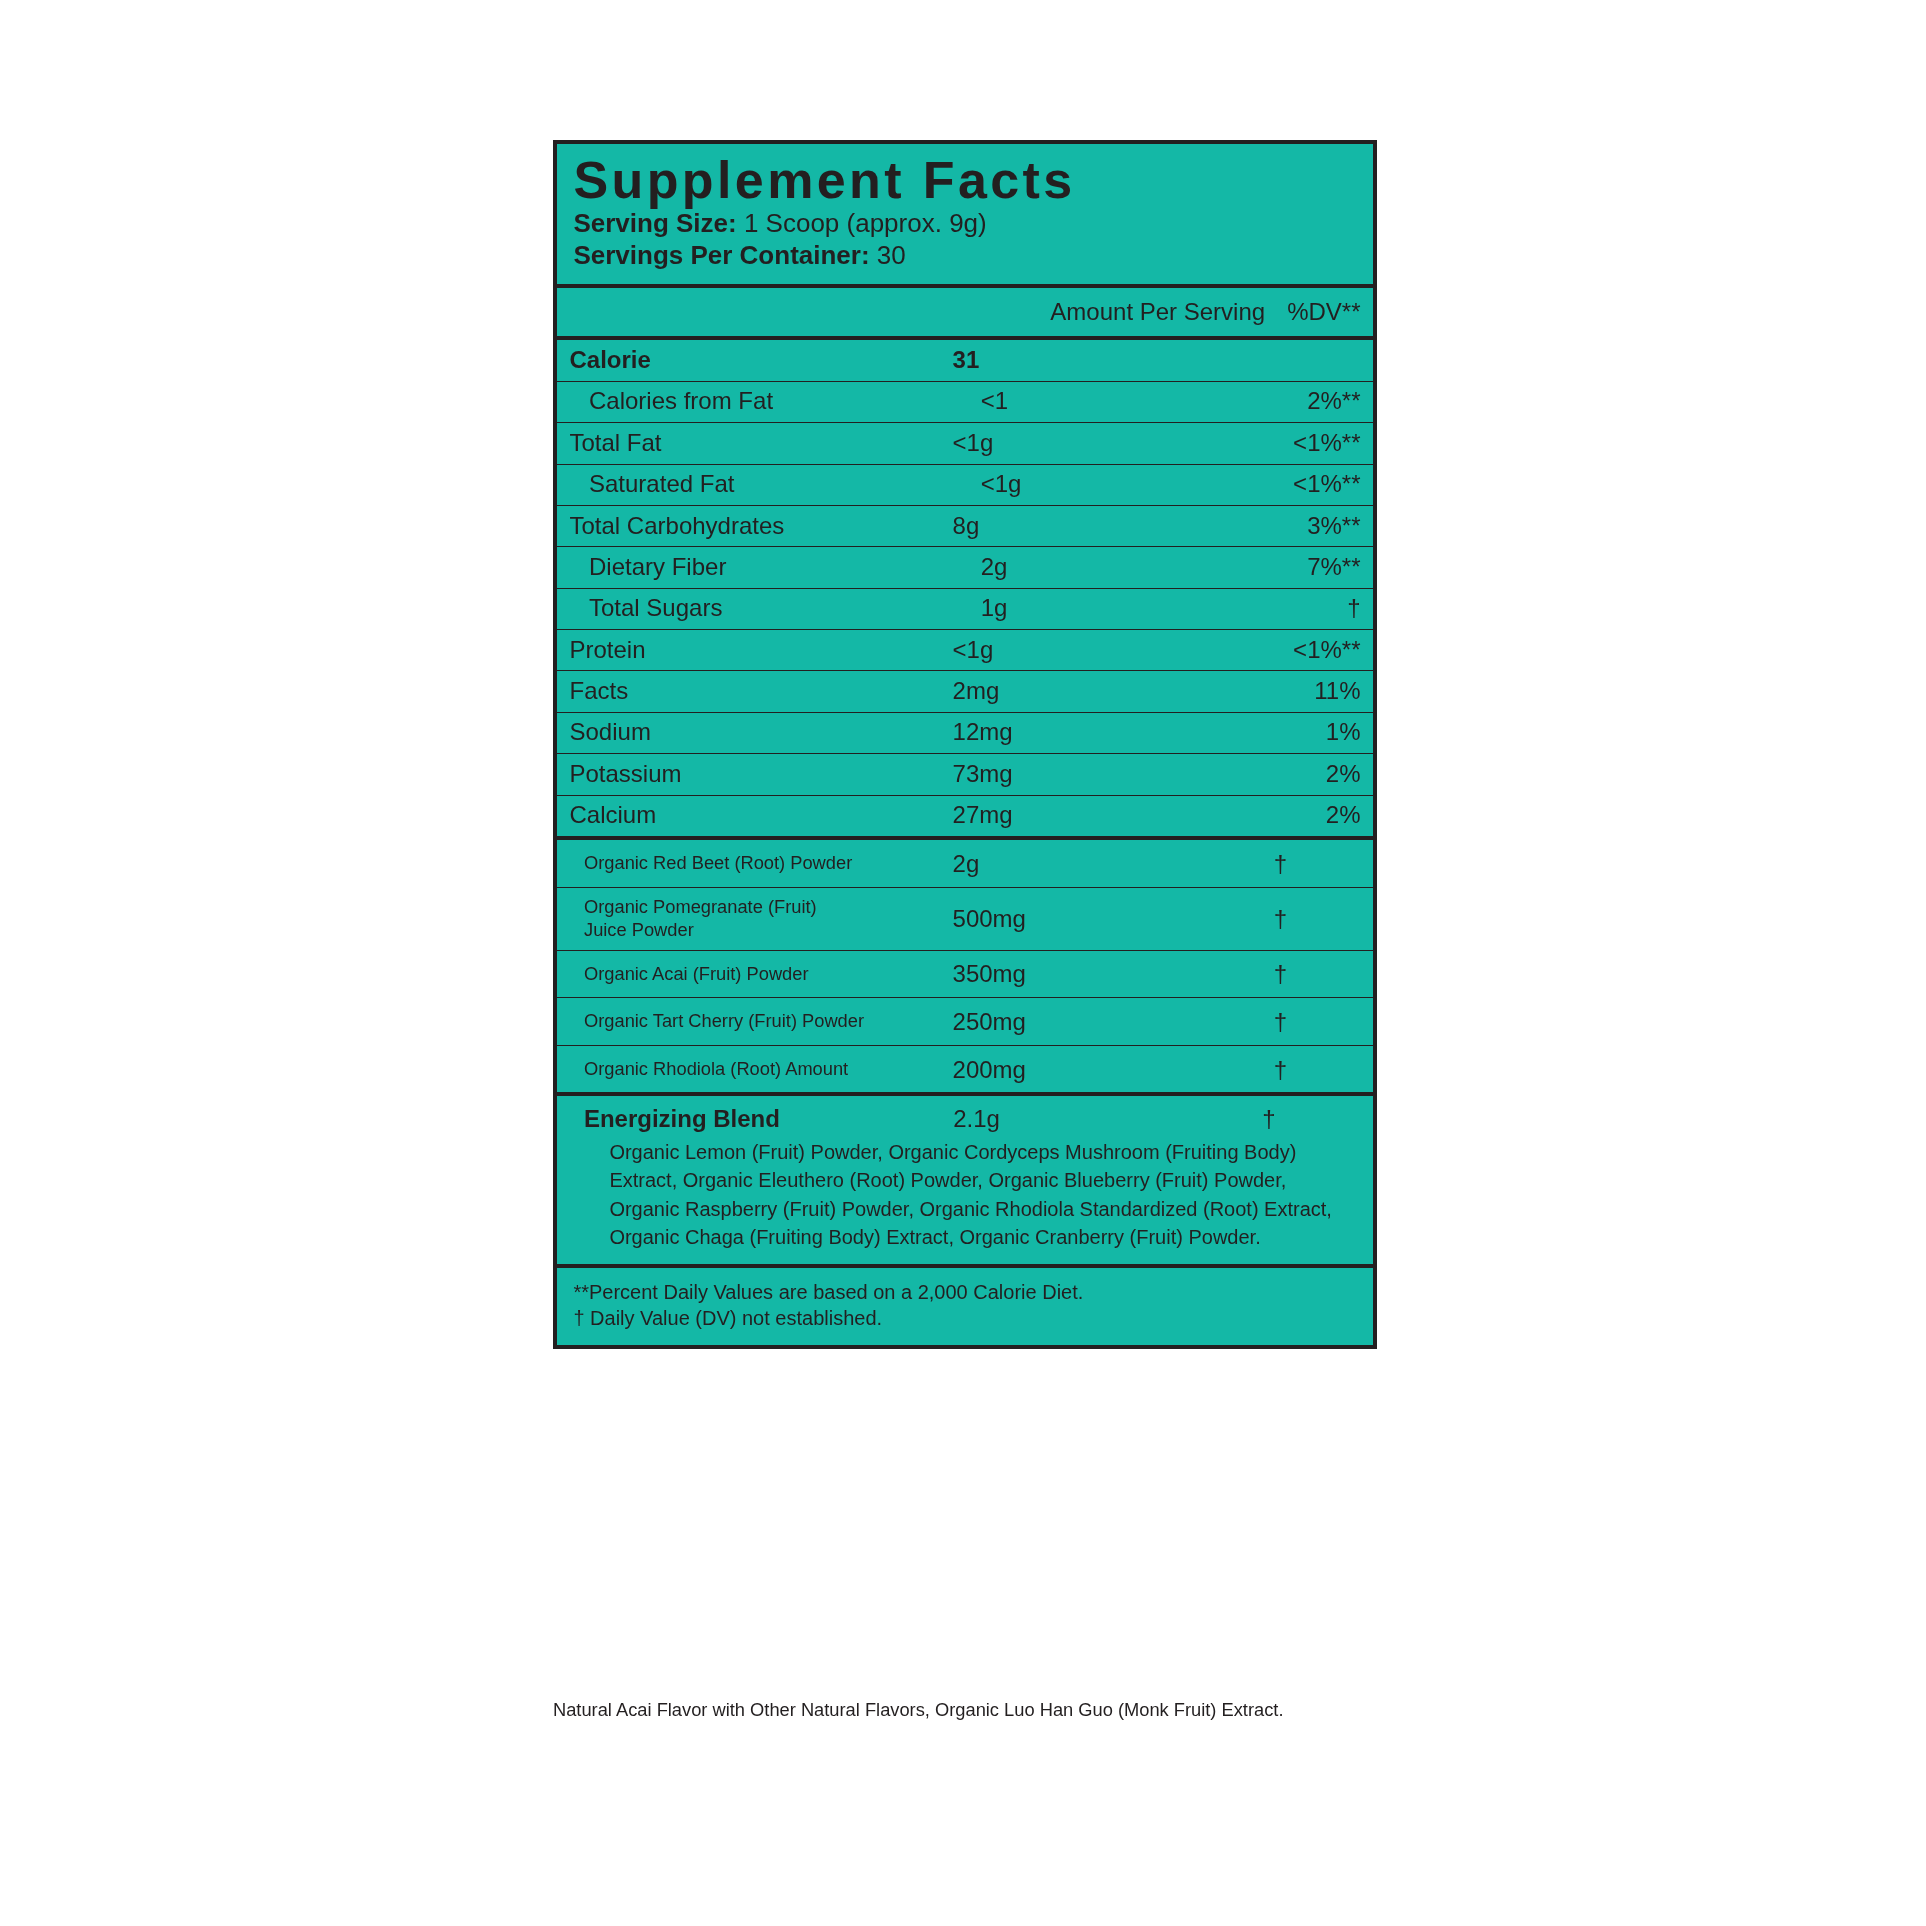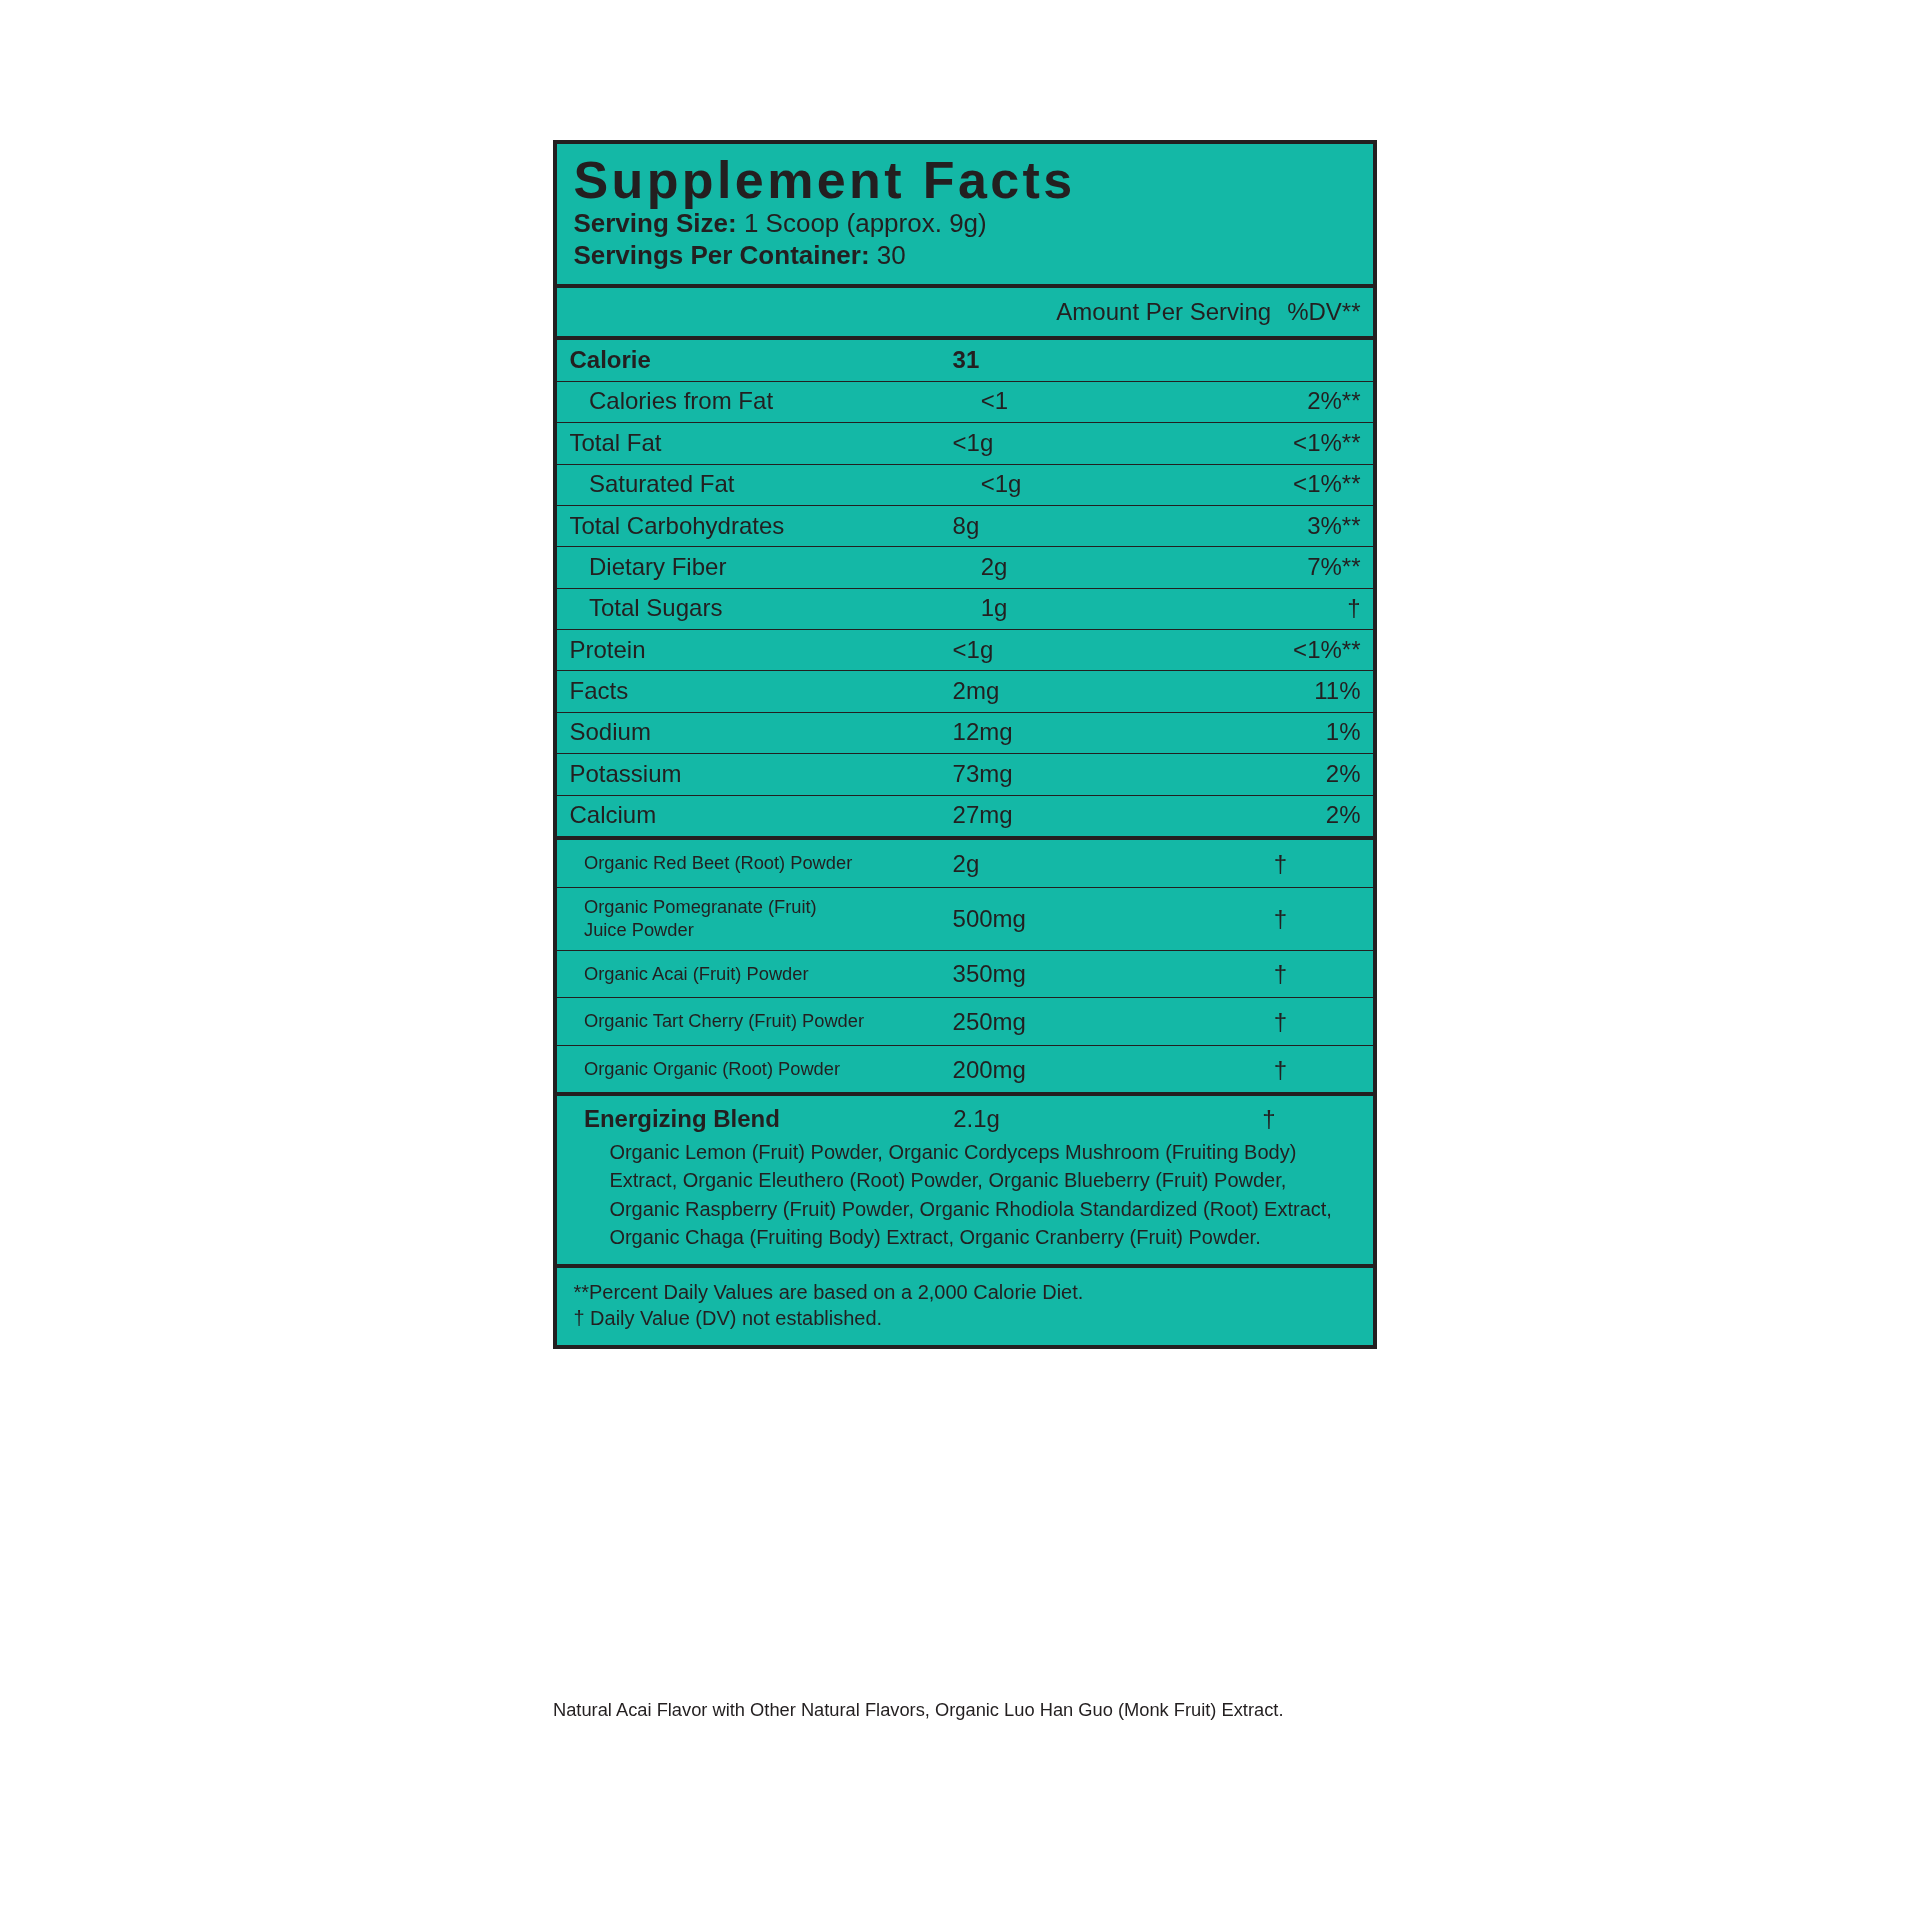--- a/index.html
+++ b/index.html
@@ -82,21 +82,21 @@
 
   .indent1 .cell { padding-left: 32px; }
   .bold .cell { font-weight: bold; }
 
   
   .aps {
     padding: 9.6px 12.5px 10.6px 12.5px;
     display: flex;
     justify-content: flex-end;
     align-items: baseline;
-    gap: 16px;
+    gap: 22px;
   }
   .aps .lbl { font-size: 24px; }
   .aps .dv  { font-size: 24px; }
 
   
   .ing .cell {
     font-size: 18.3px;
     line-height: 1.22;
     padding: 8.7px 0 8.7px 0;
   }
@@ -372,21 +372,21 @@
               </td>
               <td class="c-amt">
                 <div class="cell">250mg</div>
               </td>
               <td class="c-dv">
                 <div class="cell">†</div>
               </td>
             </tr>
             <tr>
               <td class="c-name">
-                <div class="cell">Organic Organic (Root) Powder</div>
+                <div class="cell">Organic Rhodiola (Root) Amount</div>
               </td>
               <td class="c-amt">
                 <div class="cell">200mg</div>
               </td>
               <td class="c-dv">
                 <div class="cell">†</div>
               </td>
             </tr>
           </tbody>
       </table>

